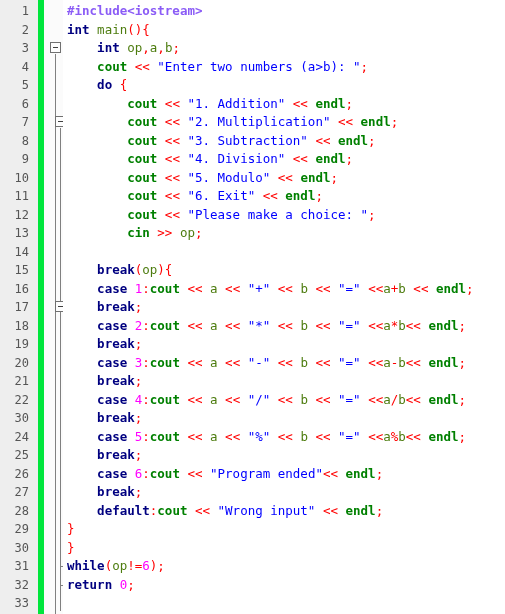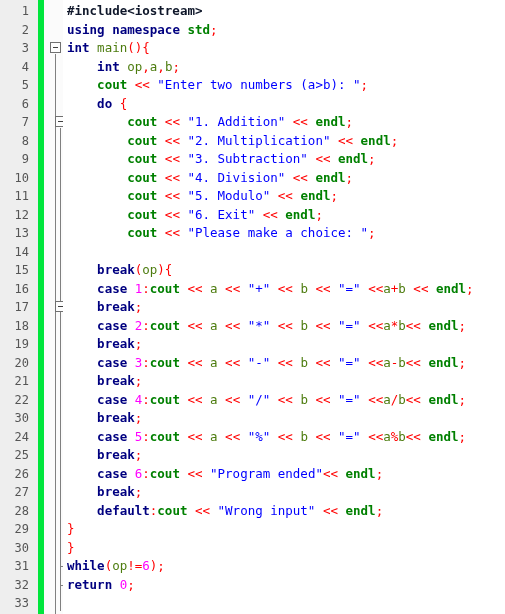--- a/index.html
+++ b/index.html
@@ -98,21 +98,21 @@
     height: 18.5px;
     line-height: 18.5px;
     font-size: 12.5px;
     white-space: pre;
     font-family: "DejaVu Sans Mono", "Liberation Mono", monospace;
     padding-left: 4px;
     color: #000000;
   }
   
   .kw   { color: #000080; font-weight: bold; }
-  .pp   { color: #0f172a; font-weight: bold; }
+  .pp   { color: #8b5cf6; font-weight: bold; }
   .str  { color: #0000ff; }
   .num  { color: #ff00ff; }
   .op   { color: #ff0000; }
   .ident{ color: #4d7c0f; }
   .fn   { color: #008000; font-weight: bold; }
   .plain{ color: #000000; }
 </style>
 </head>
 <body>
 
@@ -164,32 +164,32 @@
       <div class="foldline" style="left: 11px; top: 54px; width: 1px; height: 614.5px; background: rgb(128, 128, 128);"></div>
       <div class="foldbox" style="left: 11px; top: 116px;"></div>
       <div class="foldline" style="left: 16px; top: 128px; width: 1px; height: 483px; background: rgb(128, 128, 128);"></div>
       <div class="foldline" style="left: 16px; top: 566px; width: 6px; height: 1px; background: rgb(128, 128, 128);"></div>
       <div class="foldline" style="left: 16px; top: 584.5px; width: 6px; height: 1px; background: rgb(128, 128, 128);"></div>
       <div class="foldbox" style="left: 11px; top: 301px;"></div>
     </div>
 
   <div id="codearea">
       <div class="cline"><span class="plain"></span><span class="pp">#include&lt;iostream&gt;</span></div>
-      <div class="cline"><span class="kw">using</span><span class="plain"> </span><span class="kw">namespace</span><span class="plain"> </span><span class="fn">std</span><span class="op">;</span></div>
       <div class="cline"><span class="kw">int</span><span class="plain"> </span><span class="ident">main</span><span class="op">(){</span></div>
       <div class="cline"><span class="plain">    </span><span class="kw">int</span><span class="plain"> </span><span class="ident">op</span><span class="op">,</span><span class="ident">a</span><span class="op">,</span><span class="ident">b</span><span class="op">;</span></div>
       <div class="cline"><span class="plain">    </span><span class="fn">cout</span><span class="plain"> </span><span class="op">&lt;&lt;</span><span class="plain"> </span><span class="str">"Enter two numbers (a&gt;b): "</span><span class="op">;</span></div>
       <div class="cline"><span class="plain">    </span><span class="kw">do</span><span class="plain"> </span><span class="op">{</span></div>
       <div class="cline"><span class="plain">        </span><span class="fn">cout</span><span class="plain"> </span><span class="op">&lt;&lt;</span><span class="plain"> </span><span class="str">"1. Addition"</span><span class="plain"> </span><span class="op">&lt;&lt;</span><span class="plain"> </span><span class="fn">endl</span><span class="op">;</span></div>
       <div class="cline"><span class="plain">        </span><span class="fn">cout</span><span class="plain"> </span><span class="op">&lt;&lt;</span><span class="plain"> </span><span class="str">"2. Multiplication"</span><span class="plain"> </span><span class="op">&lt;&lt;</span><span class="plain"> </span><span class="fn">endl</span><span class="op">;</span></div>
       <div class="cline"><span class="plain">        </span><span class="fn">cout</span><span class="plain"> </span><span class="op">&lt;&lt;</span><span class="plain"> </span><span class="str">"3. Subtraction"</span><span class="plain"> </span><span class="op">&lt;&lt;</span><span class="plain"> </span><span class="fn">endl</span><span class="op">;</span></div>
       <div class="cline"><span class="plain">        </span><span class="fn">cout</span><span class="plain"> </span><span class="op">&lt;&lt;</span><span class="plain"> </span><span class="str">"4. Division"</span><span class="plain"> </span><span class="op">&lt;&lt;</span><span class="plain"> </span><span class="fn">endl</span><span class="op">;</span></div>
       <div class="cline"><span class="plain">        </span><span class="fn">cout</span><span class="plain"> </span><span class="op">&lt;&lt;</span><span class="plain"> </span><span class="str">"5. Modulo"</span><span class="plain"> </span><span class="op">&lt;&lt;</span><span class="plain"> </span><span class="fn">endl</span><span class="op">;</span></div>
       <div class="cline"><span class="plain">        </span><span class="fn">cout</span><span class="plain"> </span><span class="op">&lt;&lt;</span><span class="plain"> </span><span class="str">"6. Exit"</span><span class="plain"> </span><span class="op">&lt;&lt;</span><span class="plain"> </span><span class="fn">endl</span><span class="op">;</span></div>
       <div class="cline"><span class="plain">        </span><span class="fn">cout</span><span class="plain"> </span><span class="op">&lt;&lt;</span><span class="plain"> </span><span class="str">"Please make a choice: "</span><span class="op">;</span></div>
+      <div class="cline"><span class="plain">        </span><span class="fn">cin</span><span class="plain"> </span><span class="op">&gt;&gt;</span><span class="plain"> </span><span class="ident">op</span><span class="op">;</span></div>
       <div class="cline">&nbsp;</div>
       <div class="cline"><span class="plain">    </span><span class="kw">break</span><span class="op">(</span><span class="ident">op</span><span class="op">){</span></div>
       <div class="cline"><span class="plain">    </span><span class="kw">case</span><span class="plain"> </span><span class="num">1</span><span class="op">:</span><span class="fn">cout</span><span class="plain"> </span><span class="op">&lt;&lt;</span><span class="plain"> </span><span class="ident">a</span><span class="plain"> </span><span class="op">&lt;&lt;</span><span class="plain"> </span><span class="str">"+"</span><span class="plain"> </span><span class="op">&lt;&lt;</span><span class="plain"> </span><span class="ident">b</span><span class="plain"> </span><span class="op">&lt;&lt;</span><span class="plain"> </span><span class="str">"="</span><span class="plain"> </span><span class="op">&lt;&lt;</span><span class="ident">a</span><span class="op">+</span><span class="ident">b</span><span class="plain"> </span><span class="op">&lt;&lt;</span><span class="plain"> </span><span class="fn">endl</span><span class="op">;</span></div>
       <div class="cline"><span class="plain">    </span><span class="kw">break</span><span class="op">;</span></div>
       <div class="cline"><span class="plain">    </span><span class="kw">case</span><span class="plain"> </span><span class="num">2</span><span class="op">:</span><span class="fn">cout</span><span class="plain"> </span><span class="op">&lt;&lt;</span><span class="plain"> </span><span class="ident">a</span><span class="plain"> </span><span class="op">&lt;&lt;</span><span class="plain"> </span><span class="str">"*"</span><span class="plain"> </span><span class="op">&lt;&lt;</span><span class="plain"> </span><span class="ident">b</span><span class="plain"> </span><span class="op">&lt;&lt;</span><span class="plain"> </span><span class="str">"="</span><span class="plain"> </span><span class="op">&lt;&lt;</span><span class="ident">a</span><span class="op">*</span><span class="ident">b</span><span class="op">&lt;&lt;</span><span class="plain"> </span><span class="fn">endl</span><span class="op">;</span></div>
       <div class="cline"><span class="plain">    </span><span class="kw">break</span><span class="op">;</span></div>
       <div class="cline"><span class="plain">    </span><span class="kw">case</span><span class="plain"> </span><span class="num">3</span><span class="op">:</span><span class="fn">cout</span><span class="plain"> </span><span class="op">&lt;&lt;</span><span class="plain"> </span><span class="ident">a</span><span class="plain"> </span><span class="op">&lt;&lt;</span><span class="plain"> </span><span class="str">"-"</span><span class="plain"> </span><span class="op">&lt;&lt;</span><span class="plain"> </span><span class="ident">b</span><span class="plain"> </span><span class="op">&lt;&lt;</span><span class="plain"> </span><span class="str">"="</span><span class="plain"> </span><span class="op">&lt;&lt;</span><span class="ident">a</span><span class="op">-</span><span class="ident">b</span><span class="op">&lt;&lt;</span><span class="plain"> </span><span class="fn">endl</span><span class="op">;</span></div>
       <div class="cline"><span class="plain">    </span><span class="kw">break</span><span class="op">;</span></div>
       <div class="cline"><span class="plain">    </span><span class="kw">case</span><span class="plain"> </span><span class="num">4</span><span class="op">:</span><span class="fn">cout</span><span class="plain"> </span><span class="op">&lt;&lt;</span><span class="plain"> </span><span class="ident">a</span><span class="plain"> </span><span class="op">&lt;&lt;</span><span class="plain"> </span><span class="str">"/"</span><span class="plain"> </span><span class="op">&lt;&lt;</span><span class="plain"> </span><span class="ident">b</span><span class="plain"> </span><span class="op">&lt;&lt;</span><span class="plain"> </span><span class="str">"="</span><span class="plain"> </span><span class="op">&lt;&lt;</span><span class="ident">a</span><span class="op">/</span><span class="ident">b</span><span class="op">&lt;&lt;</span><span class="plain"> </span><span class="fn">endl</span><span class="op">;</span></div>
       <div class="cline"><span class="plain">    </span><span class="kw">break</span><span class="op">;</span></div>

